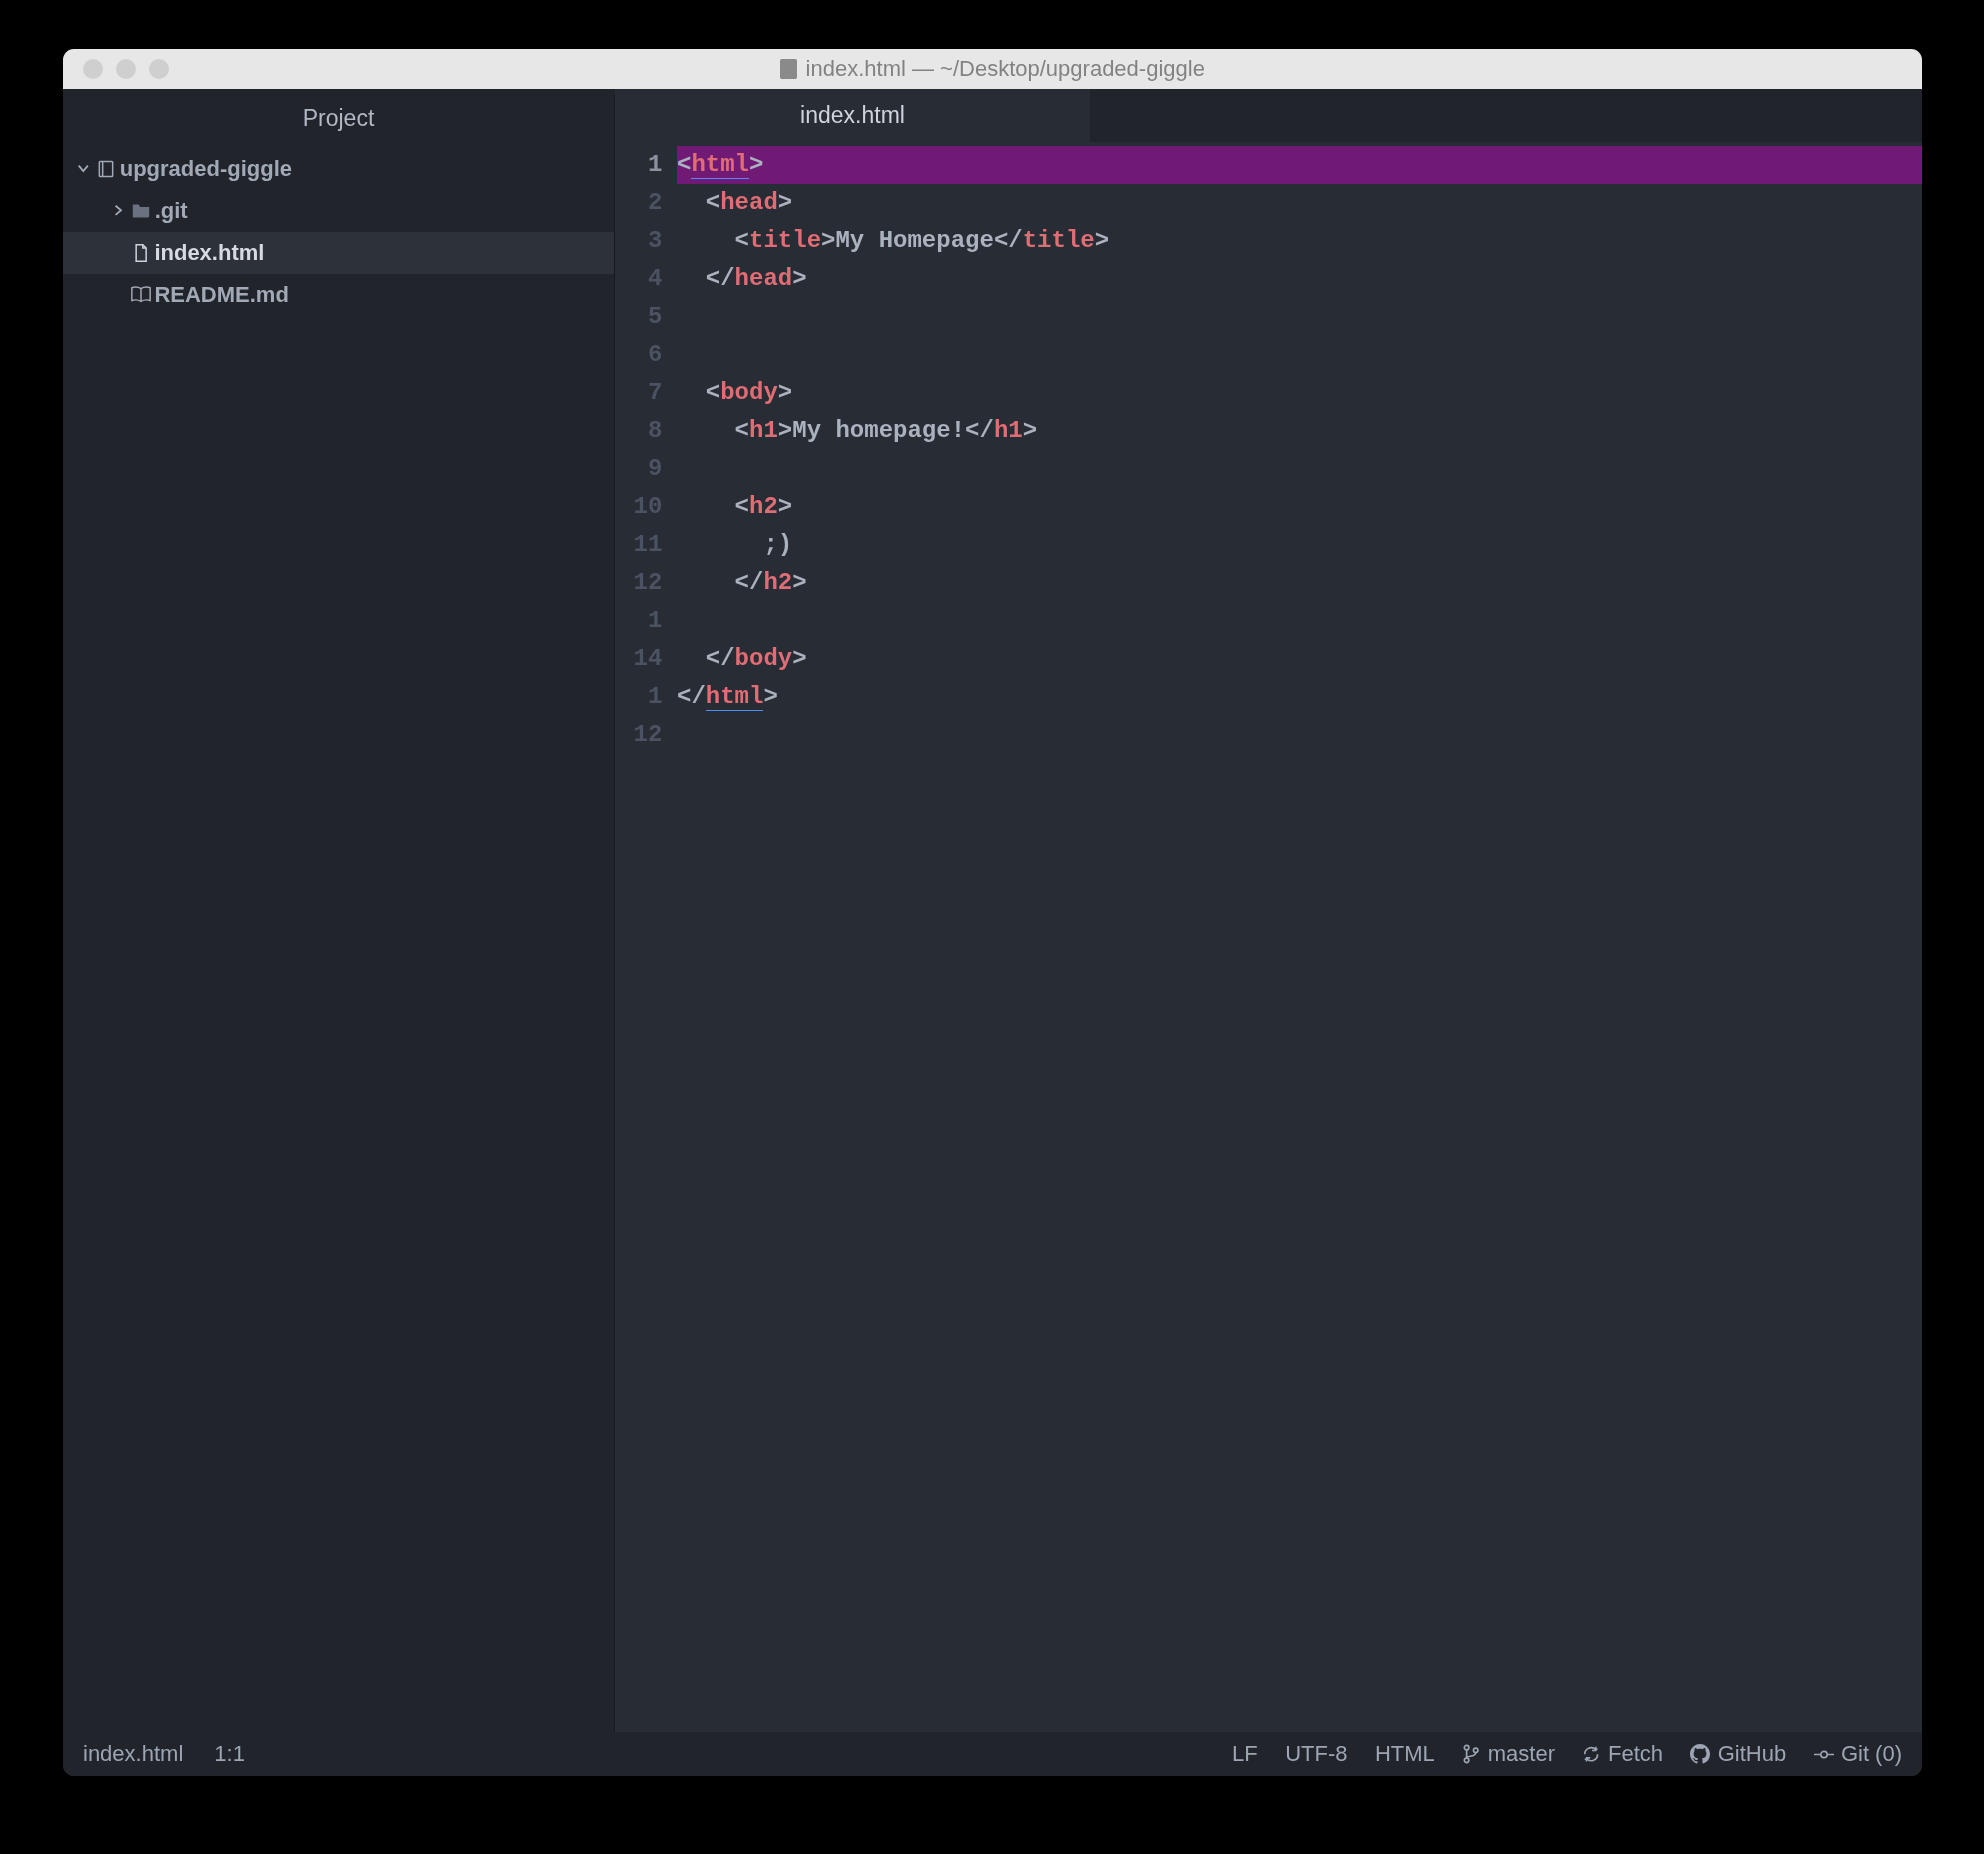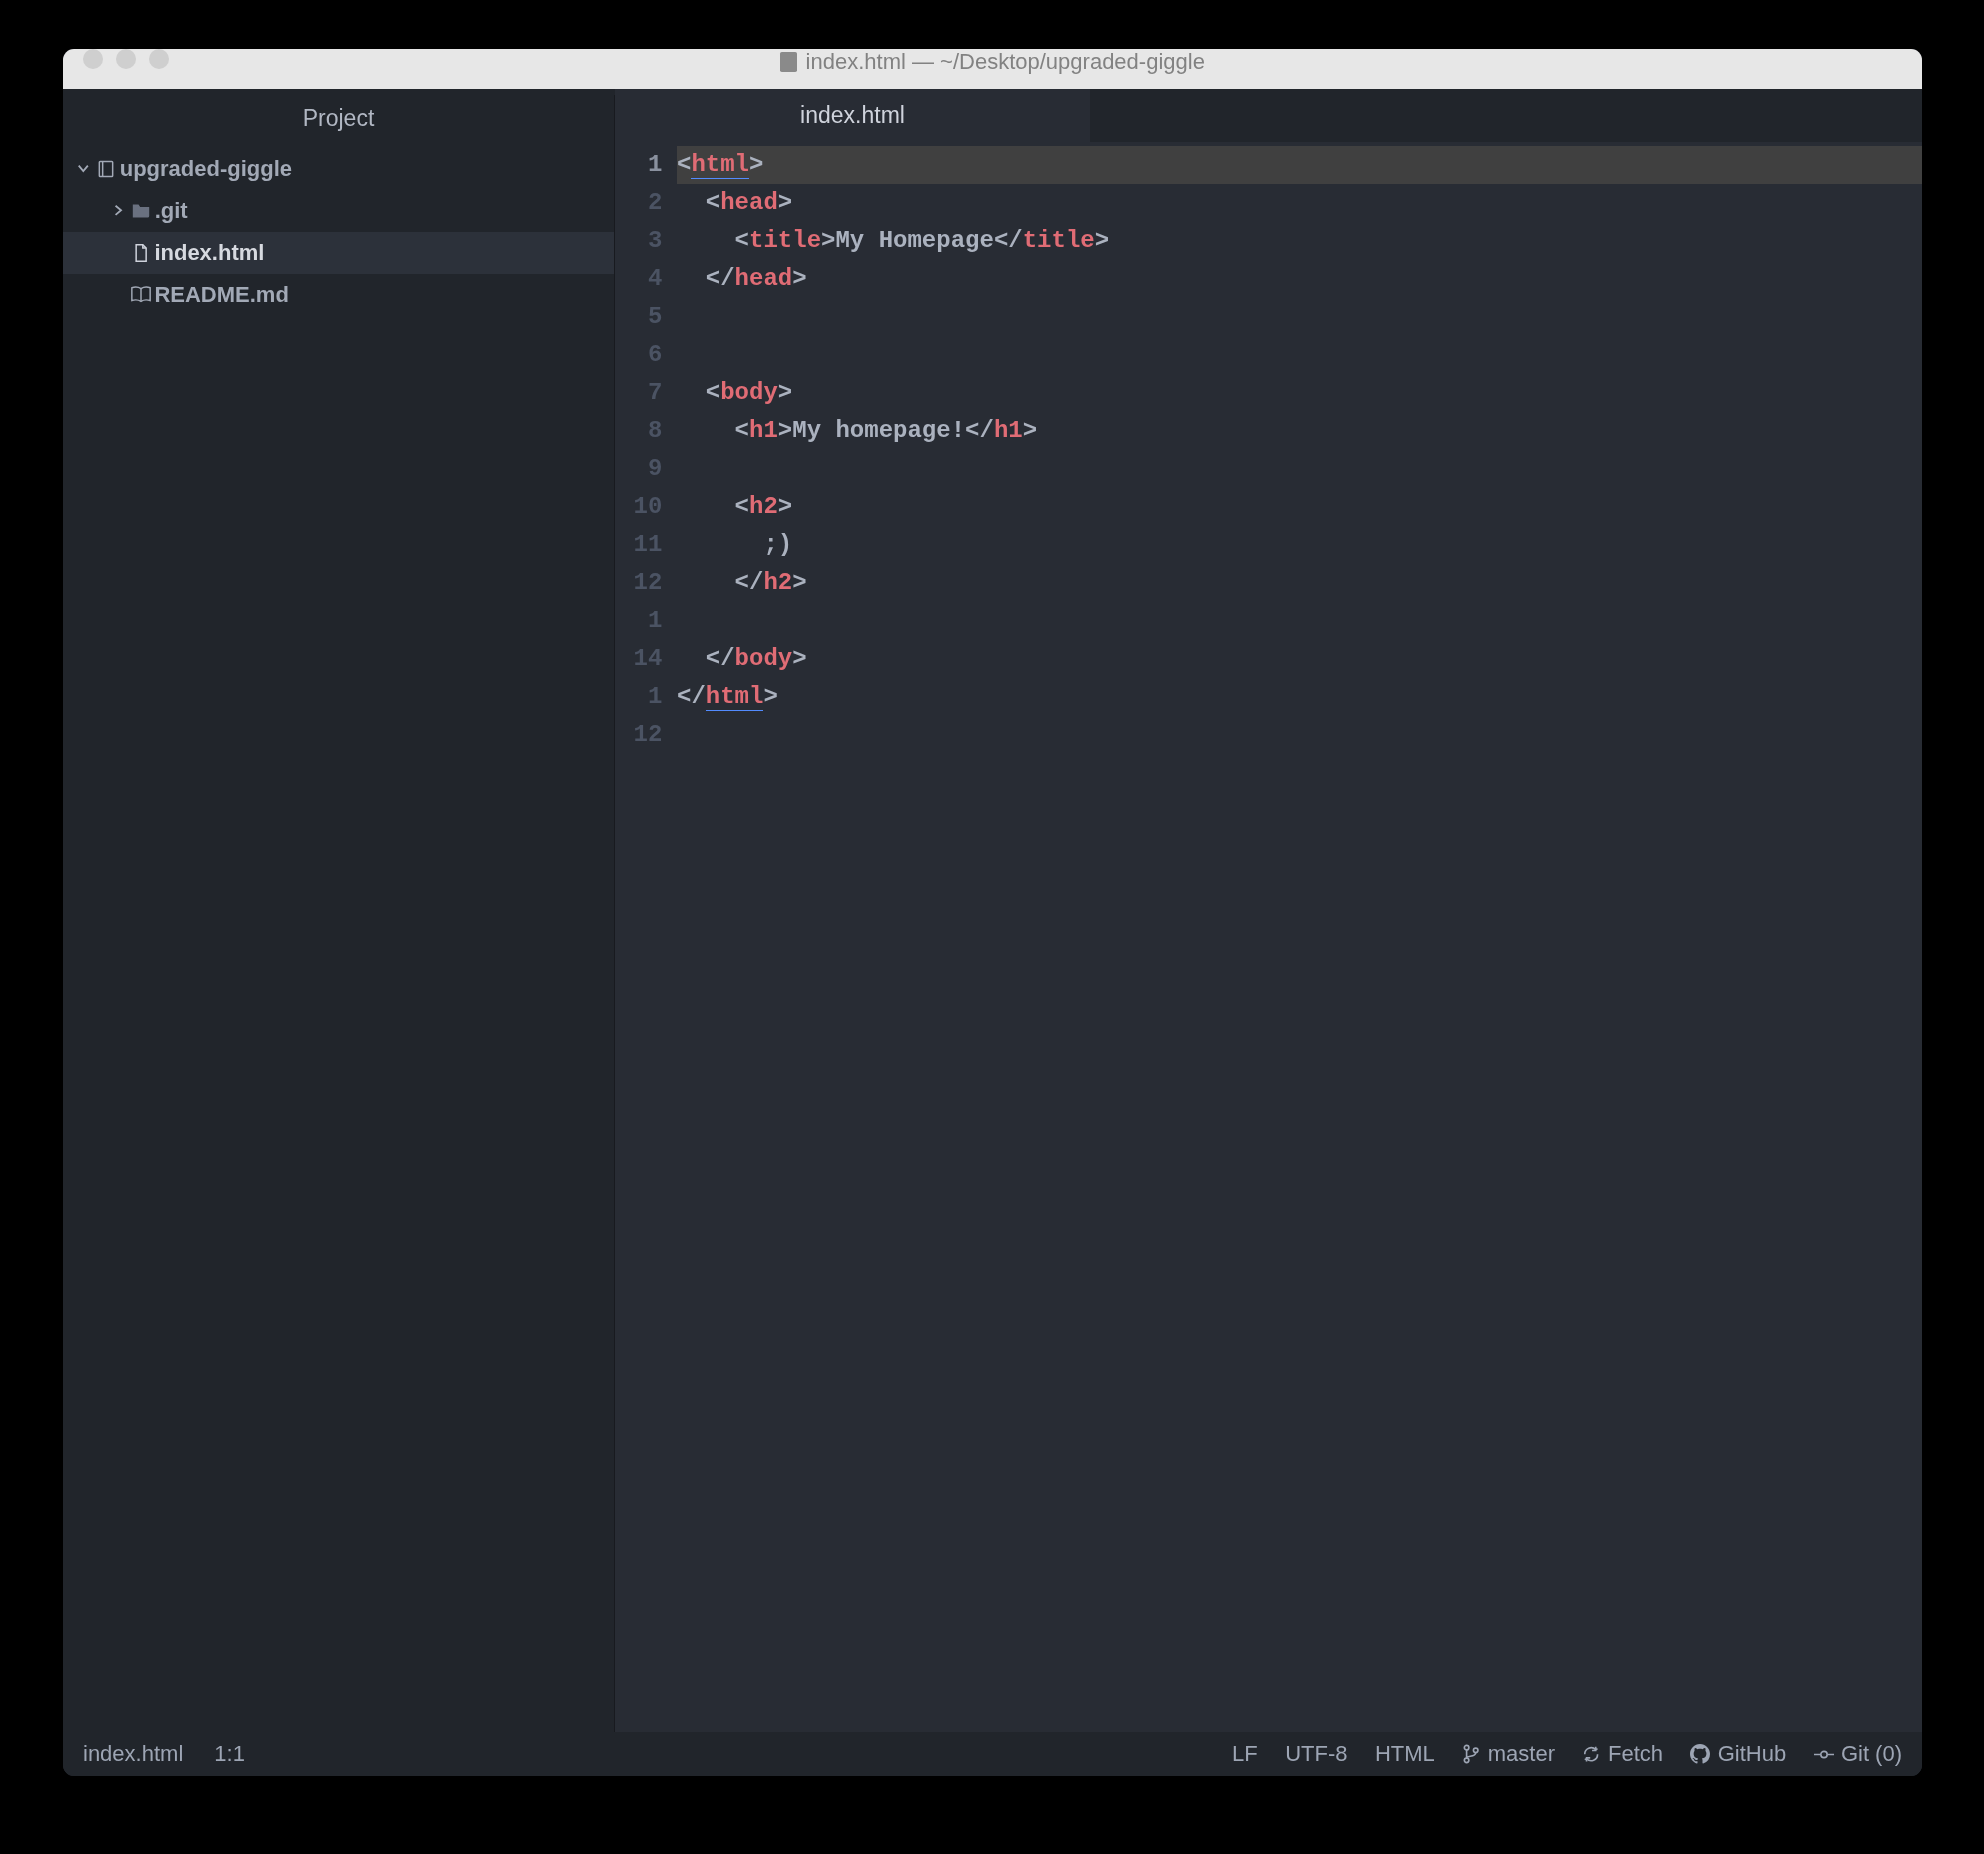--- a/index.html
+++ b/index.html
@@ -21,20 +21,21 @@
     overflow: hidden;
     display: flex;
     flex-direction: column;
     box-shadow: 0 9.1px 37px rgba(0,0,0,0.5);
   }
   
   .titlebar {
     height: 40px;
     background: #e7e7e7;
     display: flex;
+    align-items: center;
     position: relative;
   }
   .traffic-lights {
     display: flex;
     gap: 12.8px;
     padding-left: 20px;
   }
   .traffic-light {
     width: 20px; height: 20px; border-radius: 50%;
     background: #cfcfcf;
@@ -146,21 +147,21 @@
   }
   .gutter div { height: 38px; }
   .gutter div.current { color: #8a919f; }
   .code {
     flex: 1;
     padding-top: 3.7px;
     color: #abb2bf;
     white-space: pre;
   }
   .code-line { height: 38px; }
-  .code-line.current { background: #404040; }
+  .code-line.current { background: #701a75; }
   .punc { color: #abb2bf; }
   .tag { color: #e06c75; }
   .text { color: #abb2bf; }
   .underline { border-bottom: 1.8px solid #528bff; }
   
   .statusbar {
     height: 44px;
     background: #21252b;
     display: flex;
     align-items: center;

